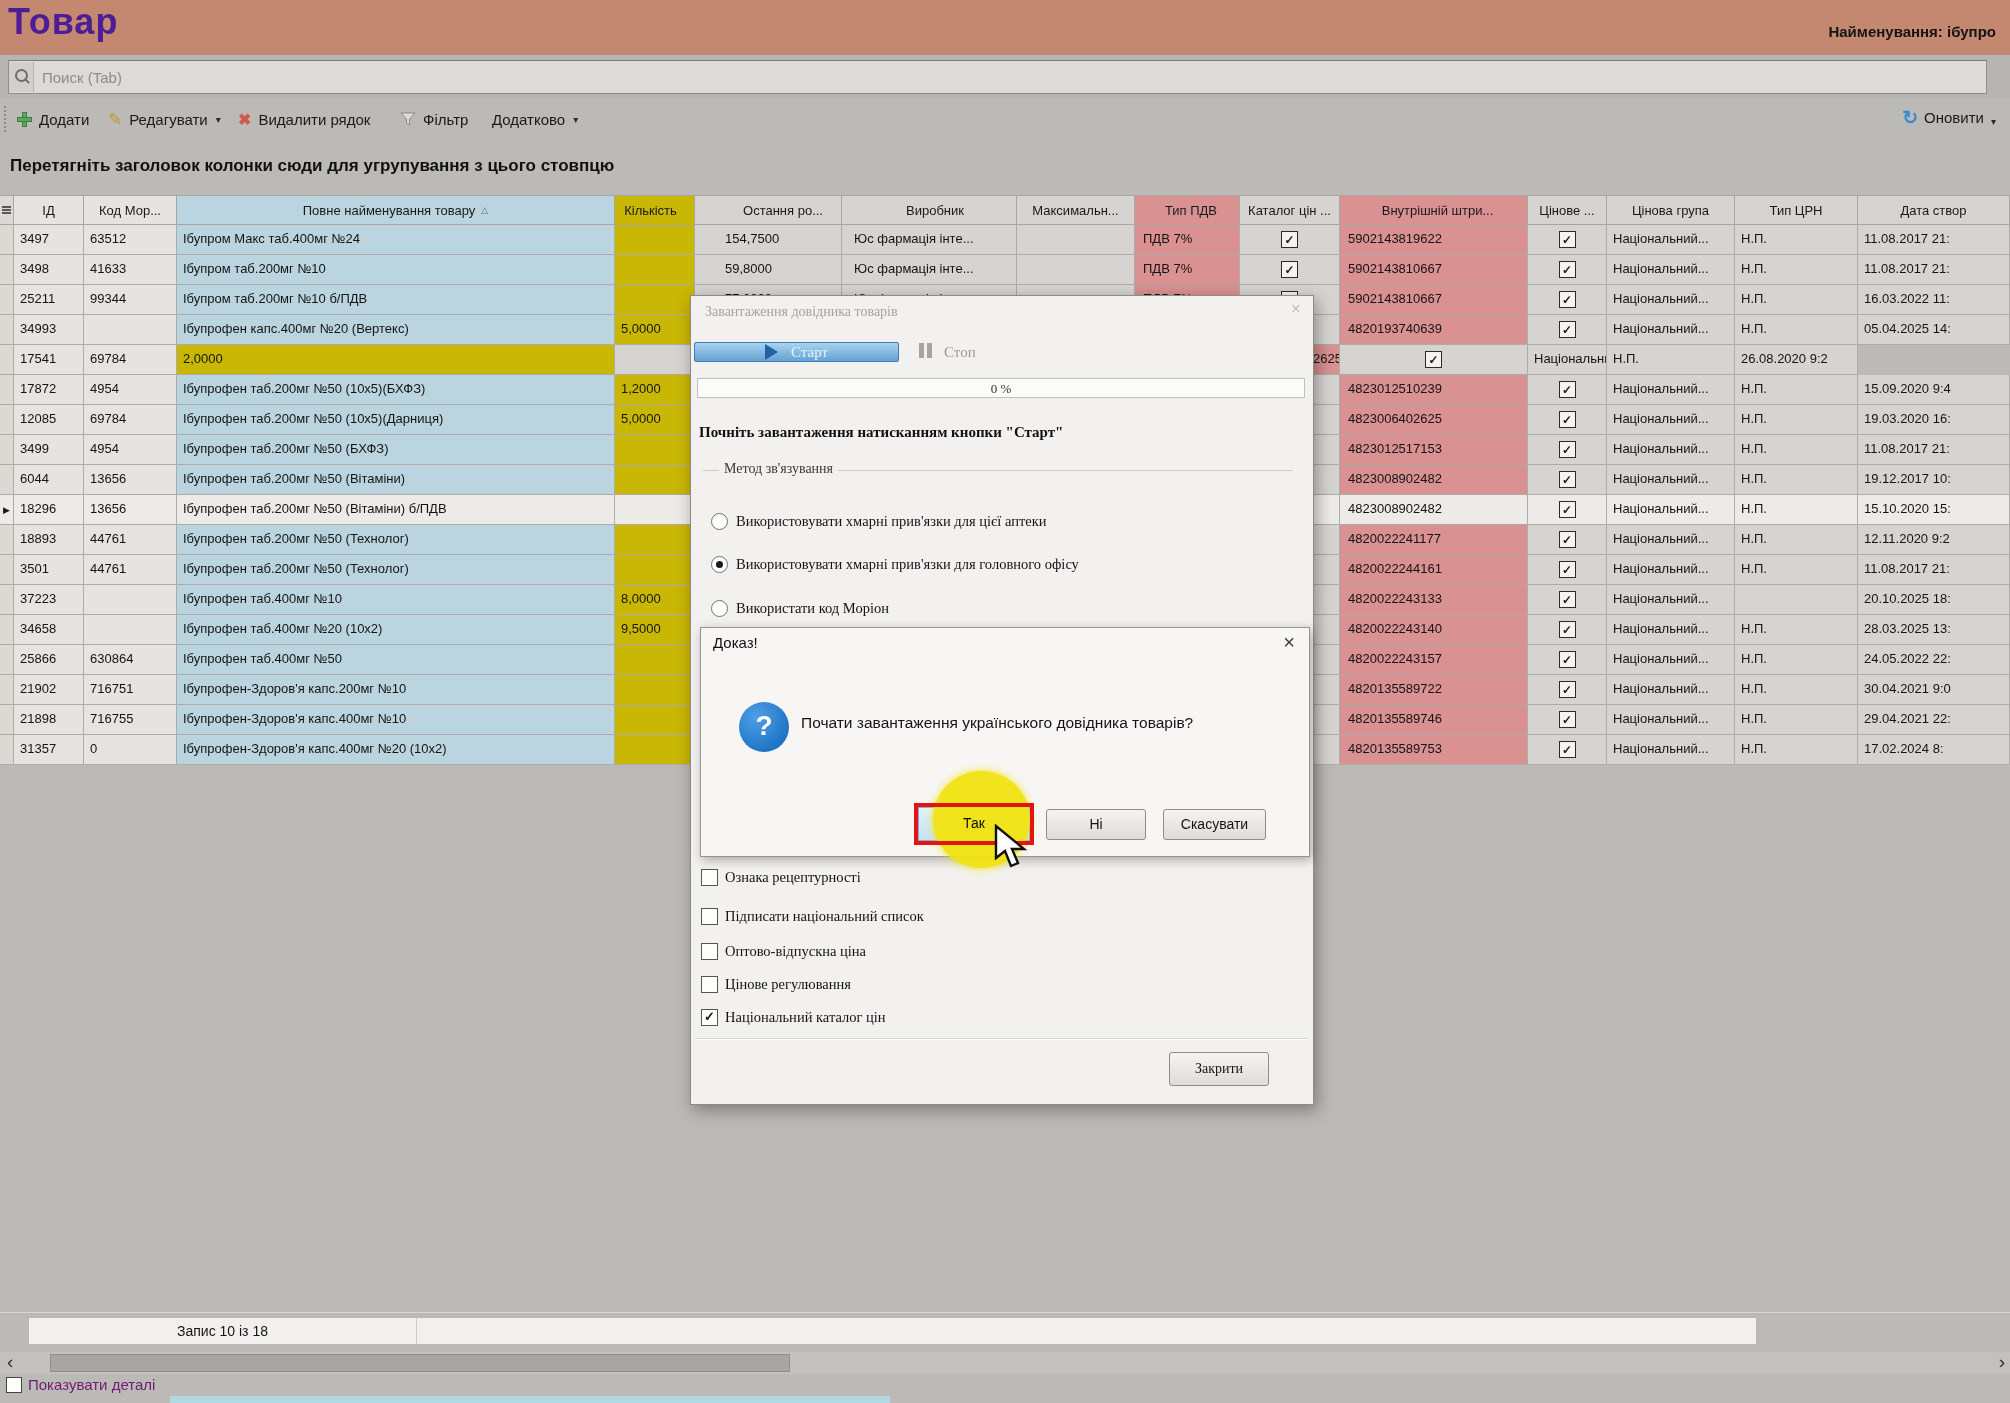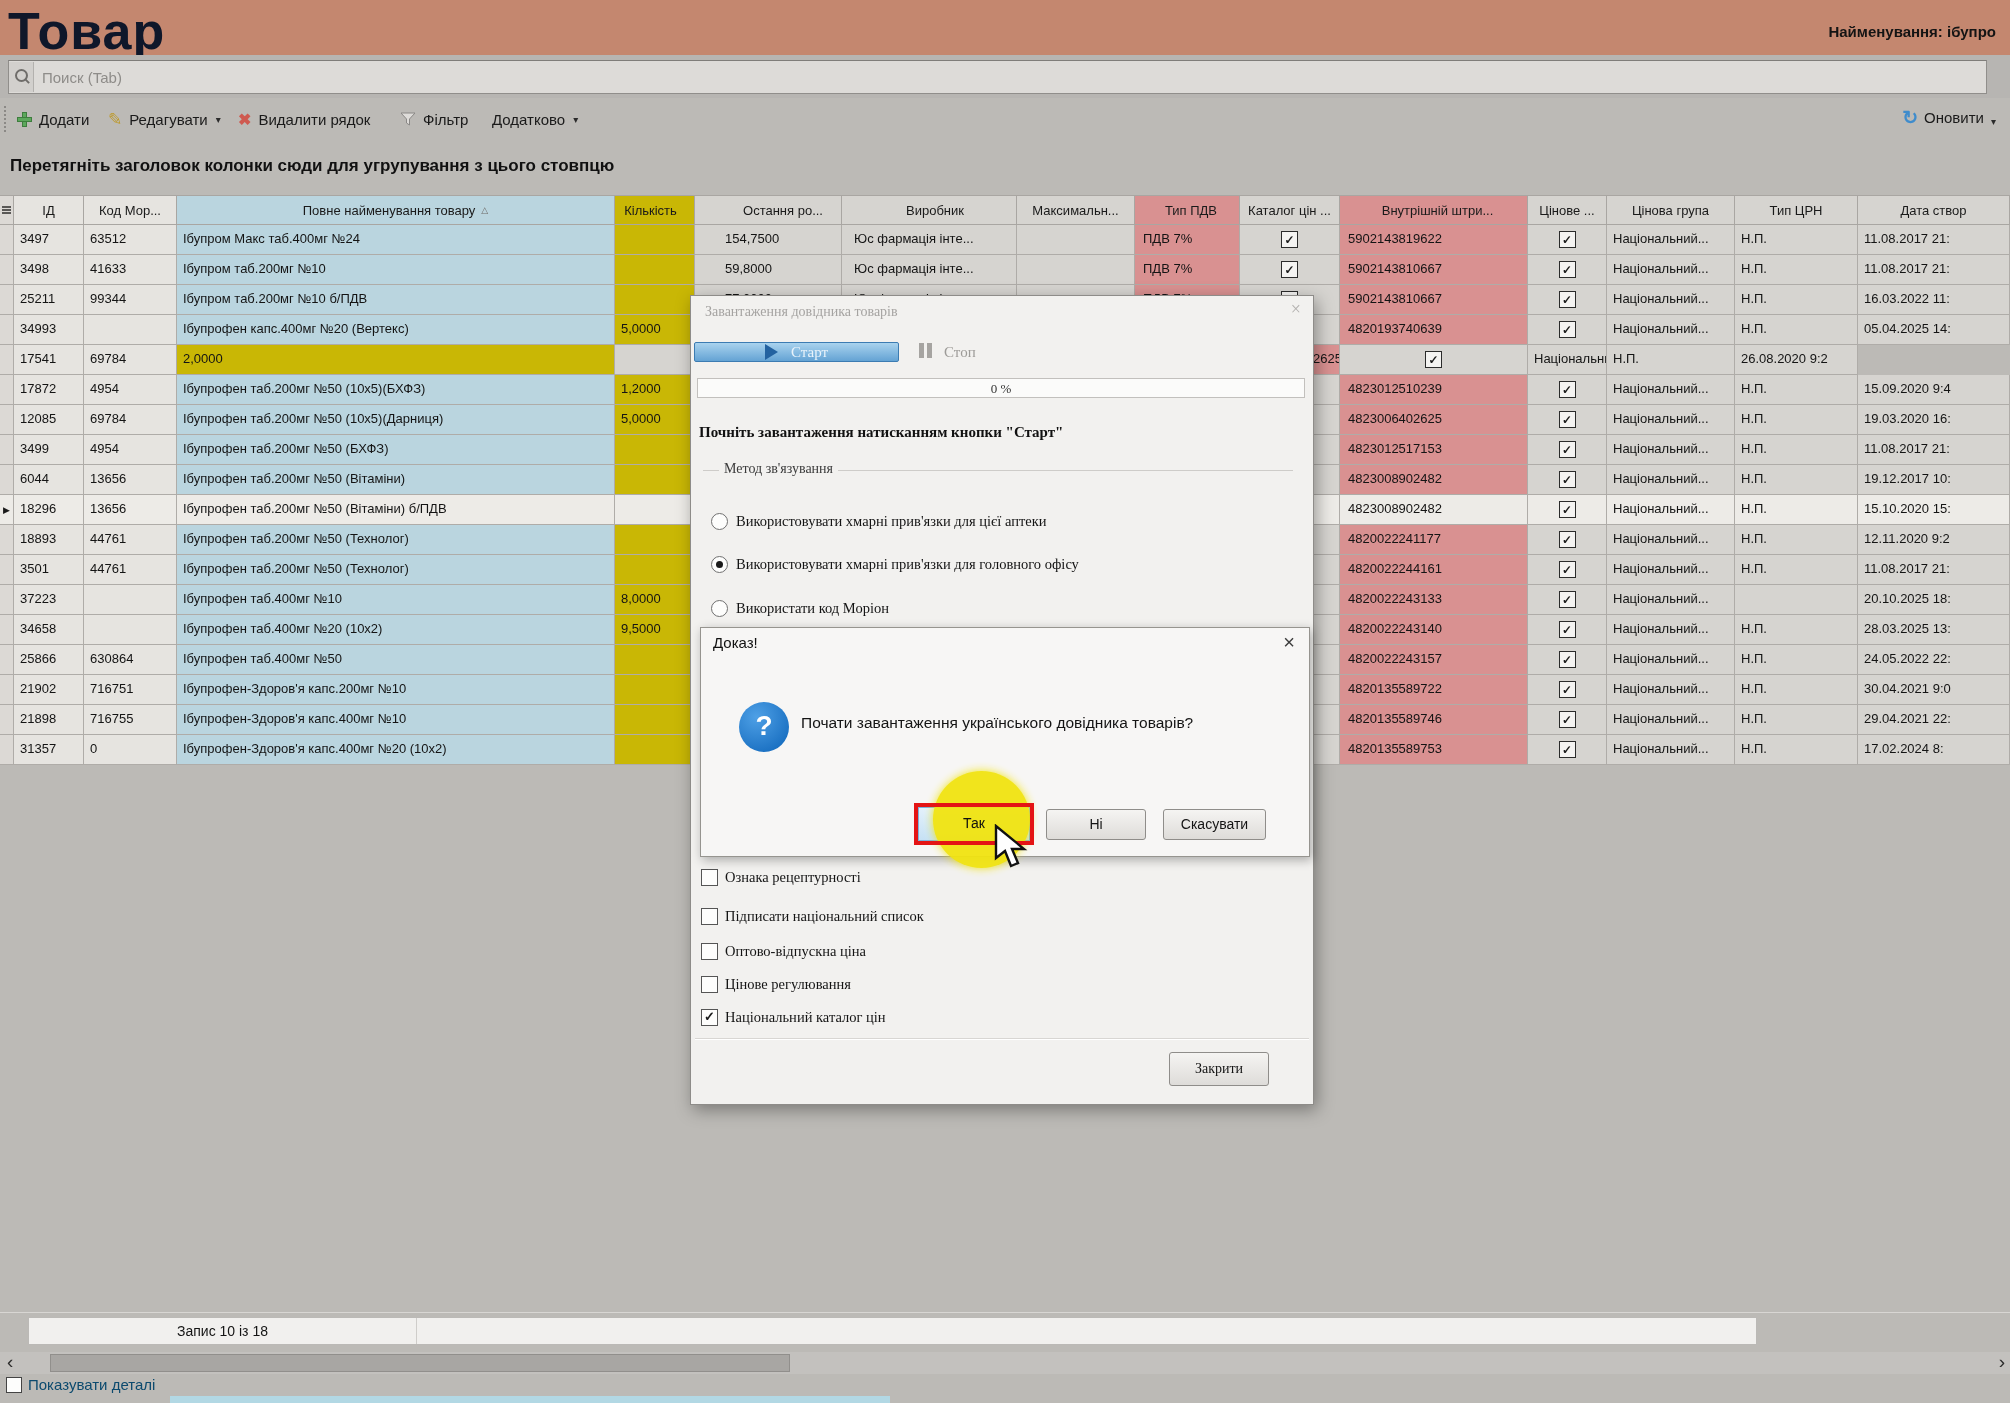--- a/index.html
+++ b/index.html
@@ -1,21 +1,21 @@
 <!DOCTYPE html>
 <html><head>
 <meta charset="utf-8">
 <style>
   html,body{margin:0;padding:0;width:2010px;height:1403px;overflow:hidden;
     background:#bcbab6;font-family:"Liberation Sans",sans-serif;}
   #app{position:absolute;left:0;top:0;width:2010px;height:1403px;overflow:hidden;}
 
   
   .hdr{position:absolute;left:0;top:0;width:2010px;height:55px;background:#c4876f;border-bottom:1px solid #9e6e5a;}
-  .hdr-title{position:absolute;left:8px;top:1px;font-size:52px;font-weight:800;color:#0f172a;letter-spacing:1px;}
+  .hdr-title{position:absolute;left:8px;top:1px;font-size:36px;font-weight:800;color:#4c1d95;letter-spacing:1px;}
   .hdr-right{position:absolute;right:14px;top:23px;font-size:15px;font-weight:700;color:#141414;}
 
   
   .searchbar{position:absolute;left:0;top:55px;width:2010px;height:43px;background:#b7b5b2;}
   .searchbox{position:absolute;left:8px;top:5px;width:1977px;height:32px;background:#dddbd8;
     border:1px solid #908e8b;border-top-color:#7f7d7a;display:flex;align-items:center;}
   .magbtn{width:24px;height:30px;background:#d2d0cd;border-right:1px solid #b3b1ae;position:relative;flex:0 0 auto;}
   .magbtn::before{content:"";position:absolute;left:6px;top:7px;width:9px;height:9px;border:2px solid #6f6d6a;border-radius:50%;}
   .magbtn::after{content:"";position:absolute;left:15px;top:18px;width:6px;height:2px;background:#6f6d6a;transform:rotate(45deg);}
   .searchbox input{flex:1;border:none;background:transparent;font-size:15px;color:#333;padding:0 8px;outline:none;font-family:"Liberation Sans",sans-serif;}
@@ -122,21 +122,21 @@
   .statusbar{position:absolute;left:28px;top:1317px;width:1729px;height:28px;background:#f1f0ee;
     border:1px solid #bbb9b6;box-sizing:border-box;}
   .status-seg{position:absolute;left:0;top:0;width:387px;height:100%;border-right:1px solid #cfcdca;
     text-align:center;line-height:26px;font-size:14px;color:#141414;}
   .hscroll{position:absolute;left:0;top:1352px;width:2010px;height:22px;background:#c3c1be;}
   .hs-left{position:absolute;left:7px;top:-2px;font-size:19px;color:#2b2b2b;line-height:24px;}
   .hs-thumb{position:absolute;left:50px;top:2px;width:740px;height:18px;background:#a8a6a3;border:1px solid #918f8c;box-sizing:border-box;}
   .hs-right{position:absolute;right:5px;top:-2px;font-size:19px;color:#2b2b2b;line-height:24px;}
   .details{position:absolute;left:6px;top:1376px;display:flex;align-items:center;gap:6px;}
   .cbx2{width:16px;height:16px;border:1px solid #444;background:#fdfdfc;box-sizing:border-box;}
-  .details .lab{font-size:15px;color:#0c4a6e;}
+  .details .lab{font-size:15px;color:#701a75;}
   .bottomstrip{position:absolute;left:170px;top:1396px;width:720px;height:7px;background:#b2d8e4;}
 </style>
 </head>
 <body>
 
 <div id="app">
 
   <div class="hdr">
     <div class="hdr-title">Товар</div>
     <div class="hdr-right">Найменування: ібупро</div>

